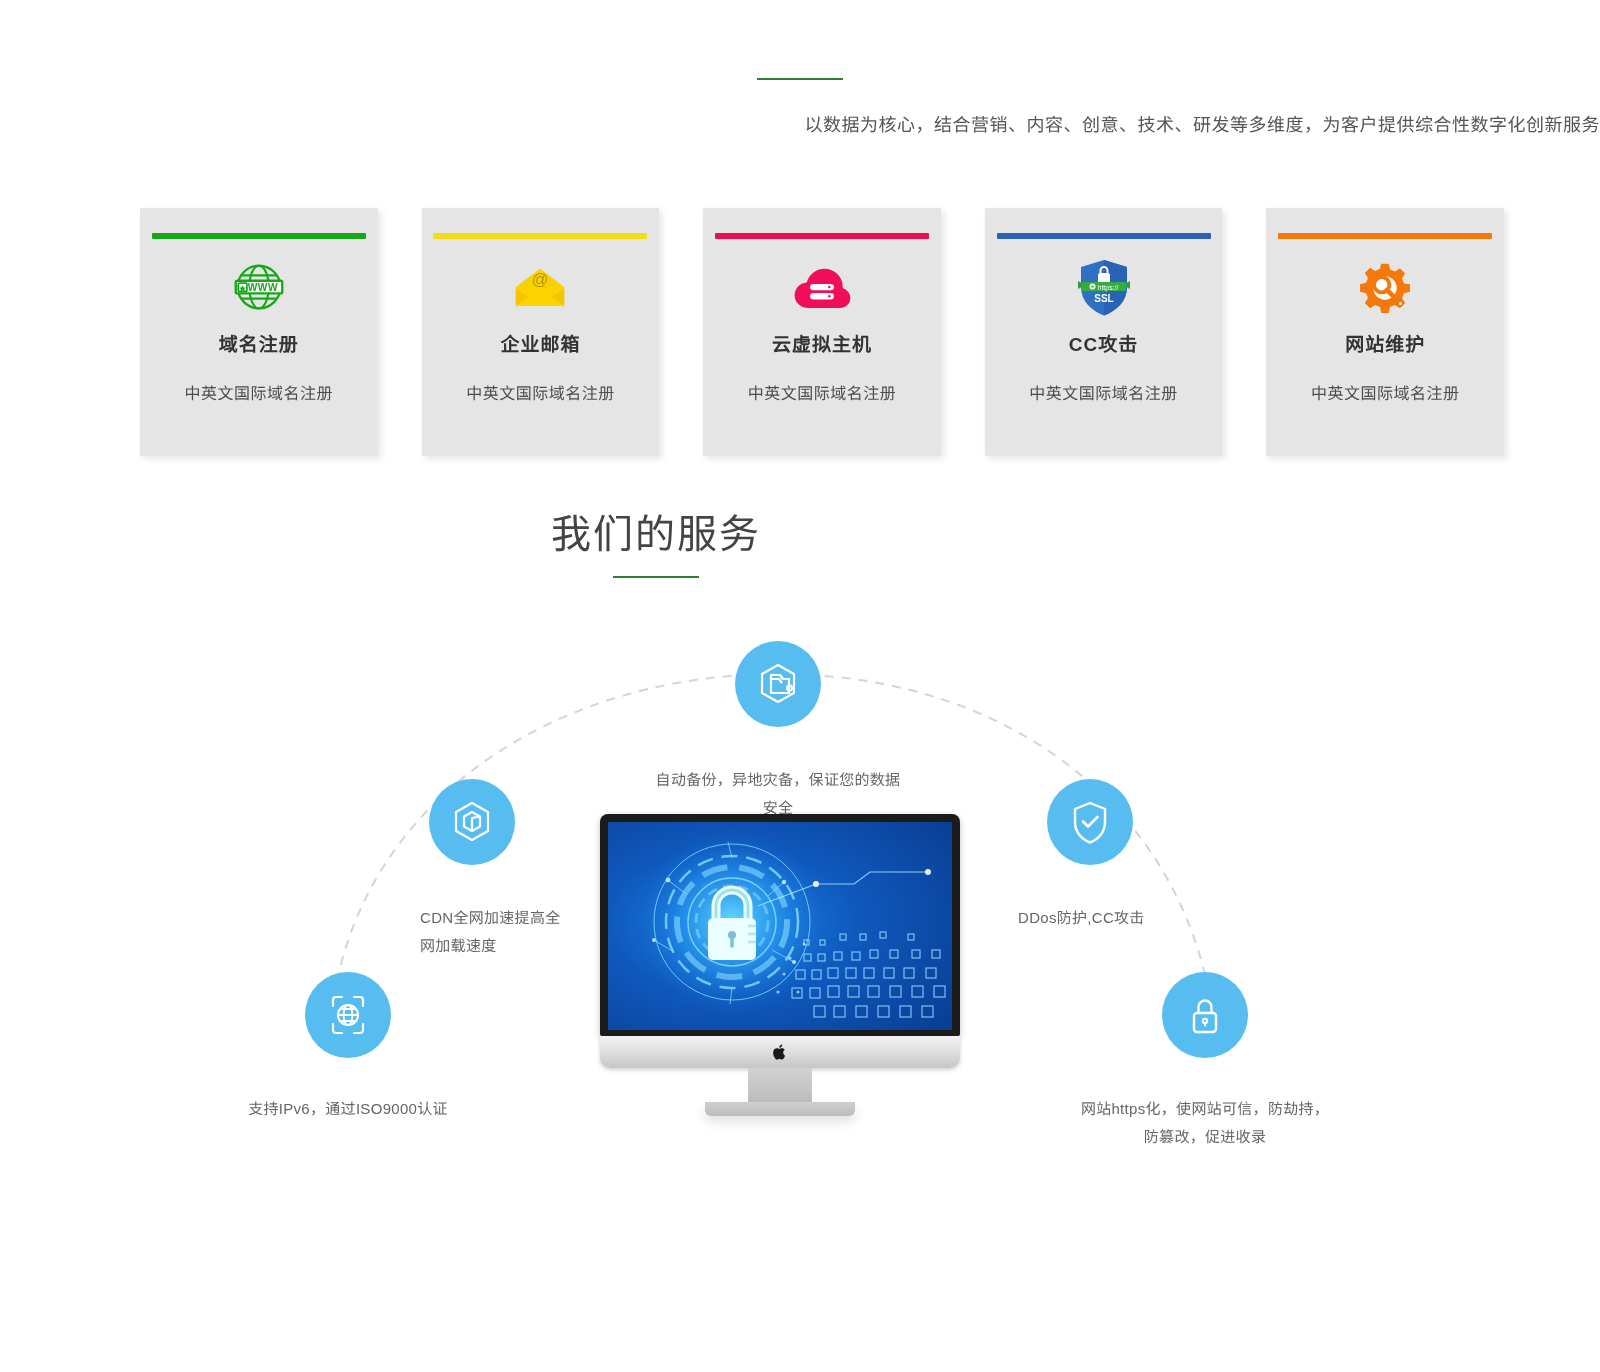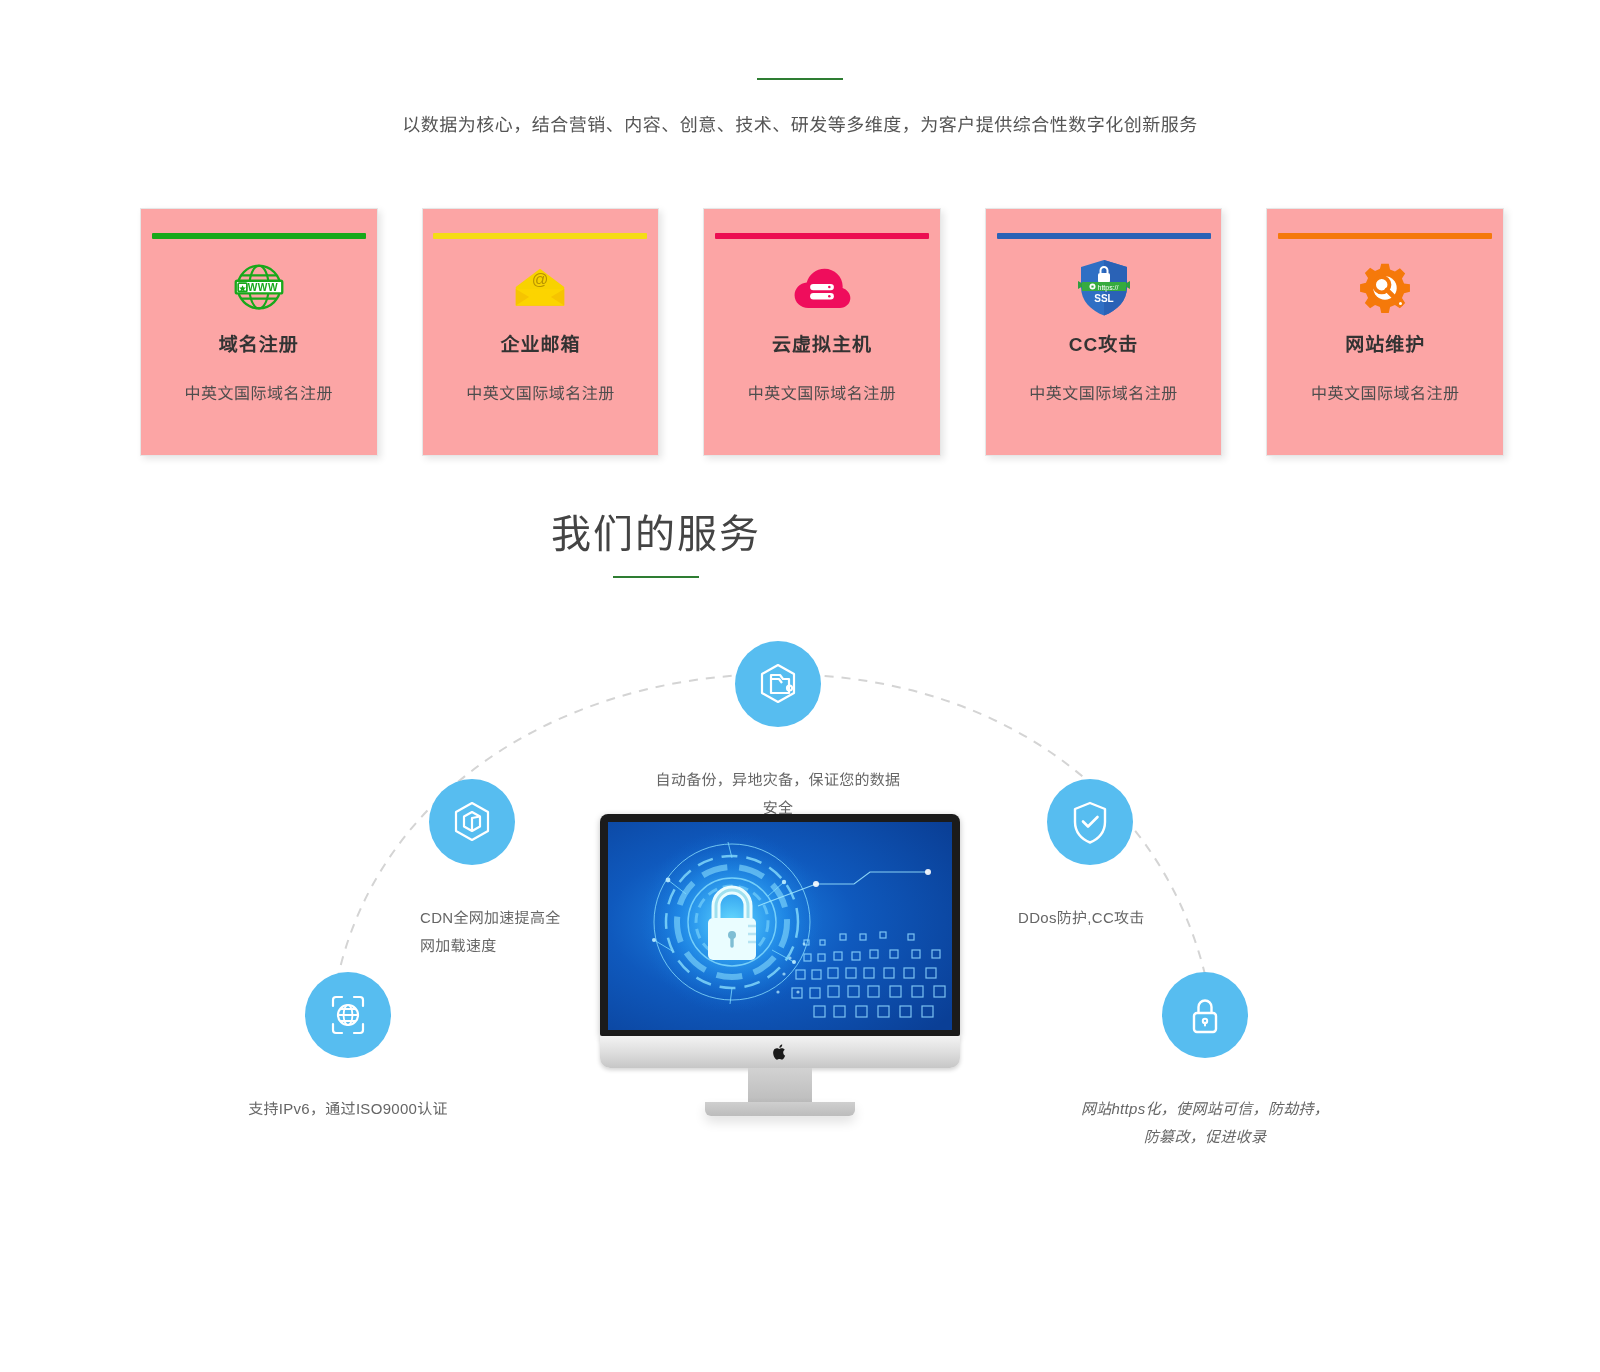--- a/index.html
+++ b/index.html
@@ -28,35 +28,36 @@
     width: 86px;
     height: 2px;
     background: #2e7d32;
     margin: 16px auto 0;
   }
   .section-sub {
     margin-top: 30px;
     font-size: 18px;
     color: #555555;
     letter-spacing: .5px;
+    text-align: right;
   }
 
   
   .cards {
     position: absolute;
     top: 208px;
     left: 96px;
     width: 1408px;
     display: flex;
     justify-content: space-between;
   }
   .card {
     width: 248px;
     height: 248px;
-    background: #fca5a5;
+    background: #e5e5e5;
     border: 1px solid #e6e6e6;
     box-shadow: 3px 3px 7px rgba(0,0,0,.10);
     padding-top: 24px;
     text-align: center;
     position: relative;
     margin-left: 44px;
   }
   .card-bar {
     width: 214px;
     height: 6px;
@@ -316,21 +317,21 @@
 
     <div class="node" style="left:1205px;top:403px;">
       <div class="bubble">
         <svg width="48" height="48" viewBox="0 0 48 48" aria-hidden="true">
           <rect x="13" y="22" width="22" height="19" rx="3" fill="none" stroke="#ffffff" stroke-width="2.4"></rect>
           <path d="M17.5 22v-6a6.5 6.5 0 0 1 13 0v6" fill="none" stroke="#ffffff" stroke-width="2.4"></path>
           <circle cx="24" cy="30" r="2.2" fill="none" stroke="#ffffff" stroke-width="2"></circle>
           <path d="M24 31.6v3" stroke="#ffffff" stroke-width="2" stroke-linecap="round"></path>
         </svg>
       </div>
-      <div class="node-caption cap-center" style="left:-145px;top:80px;width:290px;font-style:italic;">网站https化，使网站可信，防劫持，
+      <div class="node-caption cap-center" style="left:-145px;top:80px;width:290px;">网站https化，使网站可信，防劫持，
 防篡改，促进收录</div>
     </div>
 
     <div class="imac">
       <div class="imac-screen-frame">
         <div class="imac-screen">
           <svg width="344" height="208" viewBox="0 0 344 208" preserveAspectRatio="none" aria-hidden="true">
             <defs>
               <radialGradient id="bg" cx="36%" cy="48%" r="78%">
                 <stop offset="0%" stop-color="#1f86e8"></stop>

